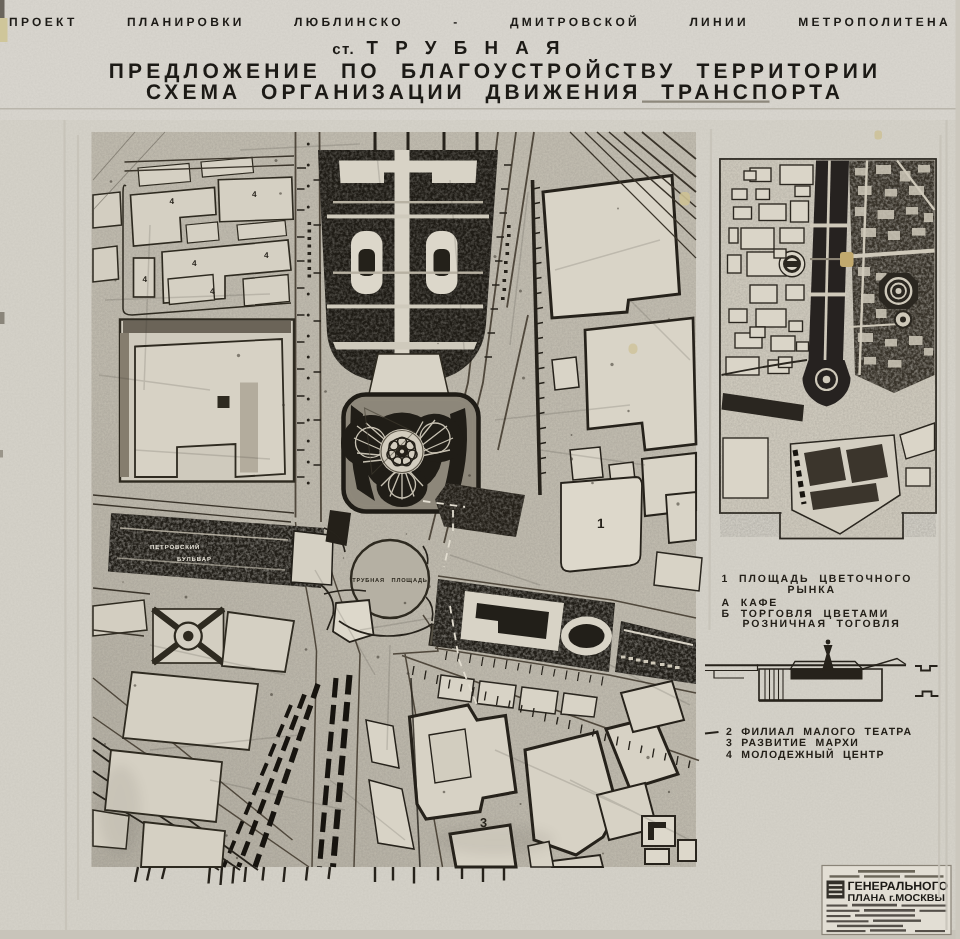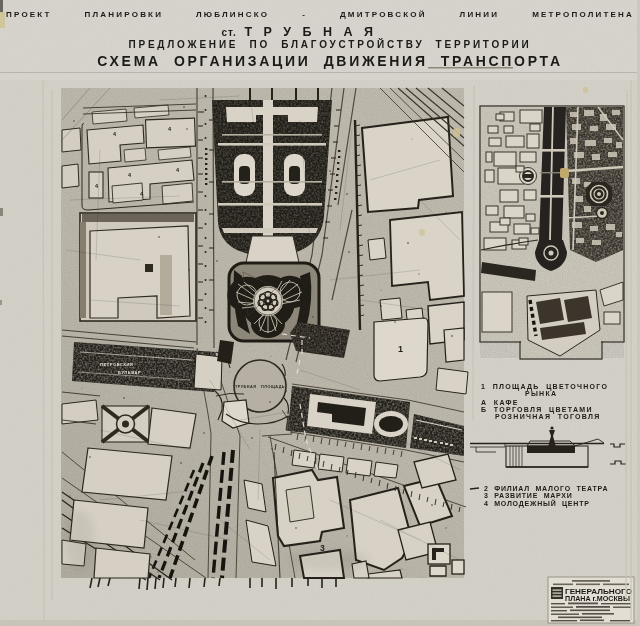--- a/index.html
+++ b/index.html
@@ -54,21 +54,21 @@
 <div class="t" style="left:6px;top:9.5px;width:628px;font-size:8px;letter-spacing:2.2px;display:flex;justify-content:space-between;">
 <span>ПРОЕКТ</span>
       <span>ПЛАНИРОВКИ</span>
       <span>ЛЮБЛИНСКО</span>
       <span>-</span>
       <span>ДМИТРОВСКОЙ</span>
       <span>ЛИНИИ</span>
       <span>МЕТРОПОЛИТЕНА</span>
 </div>
 
-<div class="t" style="left:330px;top:38.5px;font-size:10px;letter-spacing:2.8px;transform:translateX(-50%);">ПРЕДЛОЖЕНИЕ&nbsp; ПО&nbsp; БЛАГОУСТРОЙСТВУ&nbsp; ТЕРРИТОРИИ</div>
+<div class="t" style="left:330px;top:38.5px;font-size:14px;letter-spacing:2.8px;transform:translateX(-50%);">ПРЕДЛОЖЕНИЕ&nbsp; ПО&nbsp; БЛАГОУСТРОЙСТВУ&nbsp; ТЕРРИТОРИИ</div>
 
 <div class="t" style="left:330px;top:53px;font-size:14px;letter-spacing:2.7px;transform:translateX(-50%);">СХЕМА&nbsp; ОРГАНИЗАЦИИ&nbsp; ДВИЖЕНИЯ&nbsp; ТРАНСПОРТА</div>
 
 <svg width="640" height="626" viewBox="0 0 640 626" style="position:absolute;left:0;top:0;">
 <g id="mainmap">
 
 <g>
           <rect x="61" y="88" width="403" height="490" fill="#c5c0b3"></rect>
 <rect x="61" y="88" width="403" height="490" filter="url(#grain)" opacity="0.3" fill="#fff"></rect>
 <rect x="61" y="88" width="403" height="490" fill="url(#vig)"></rect>

